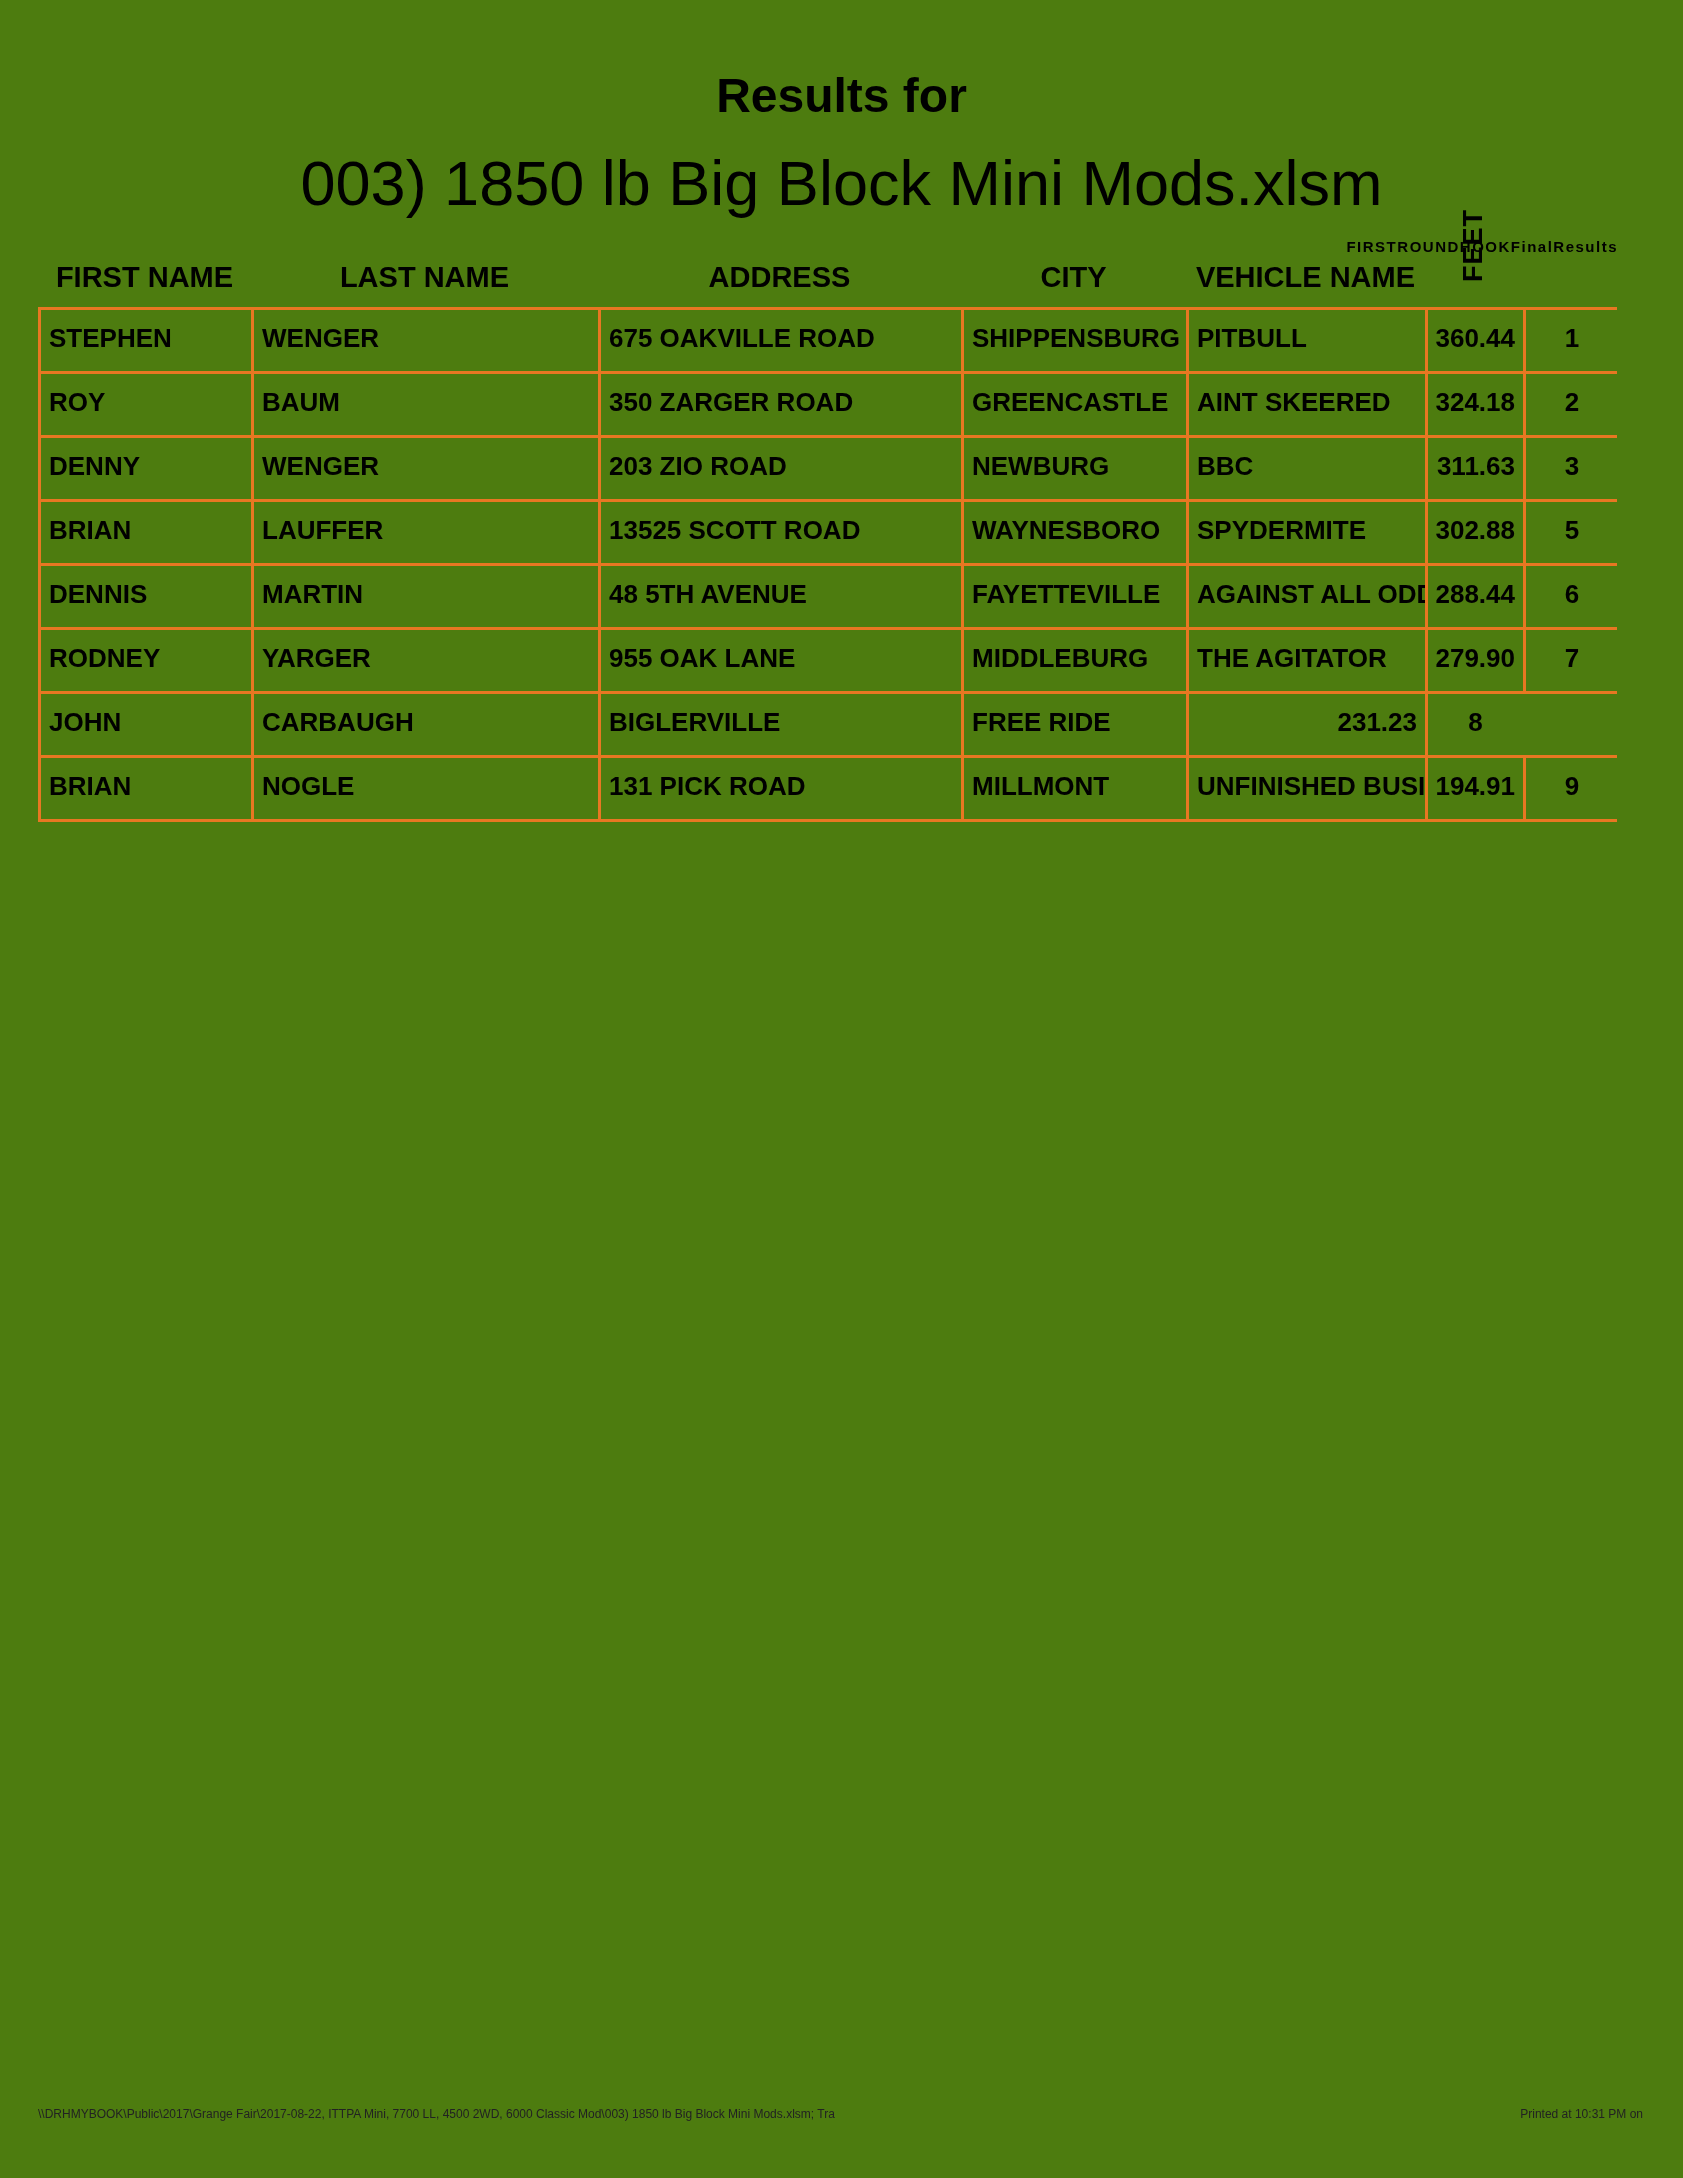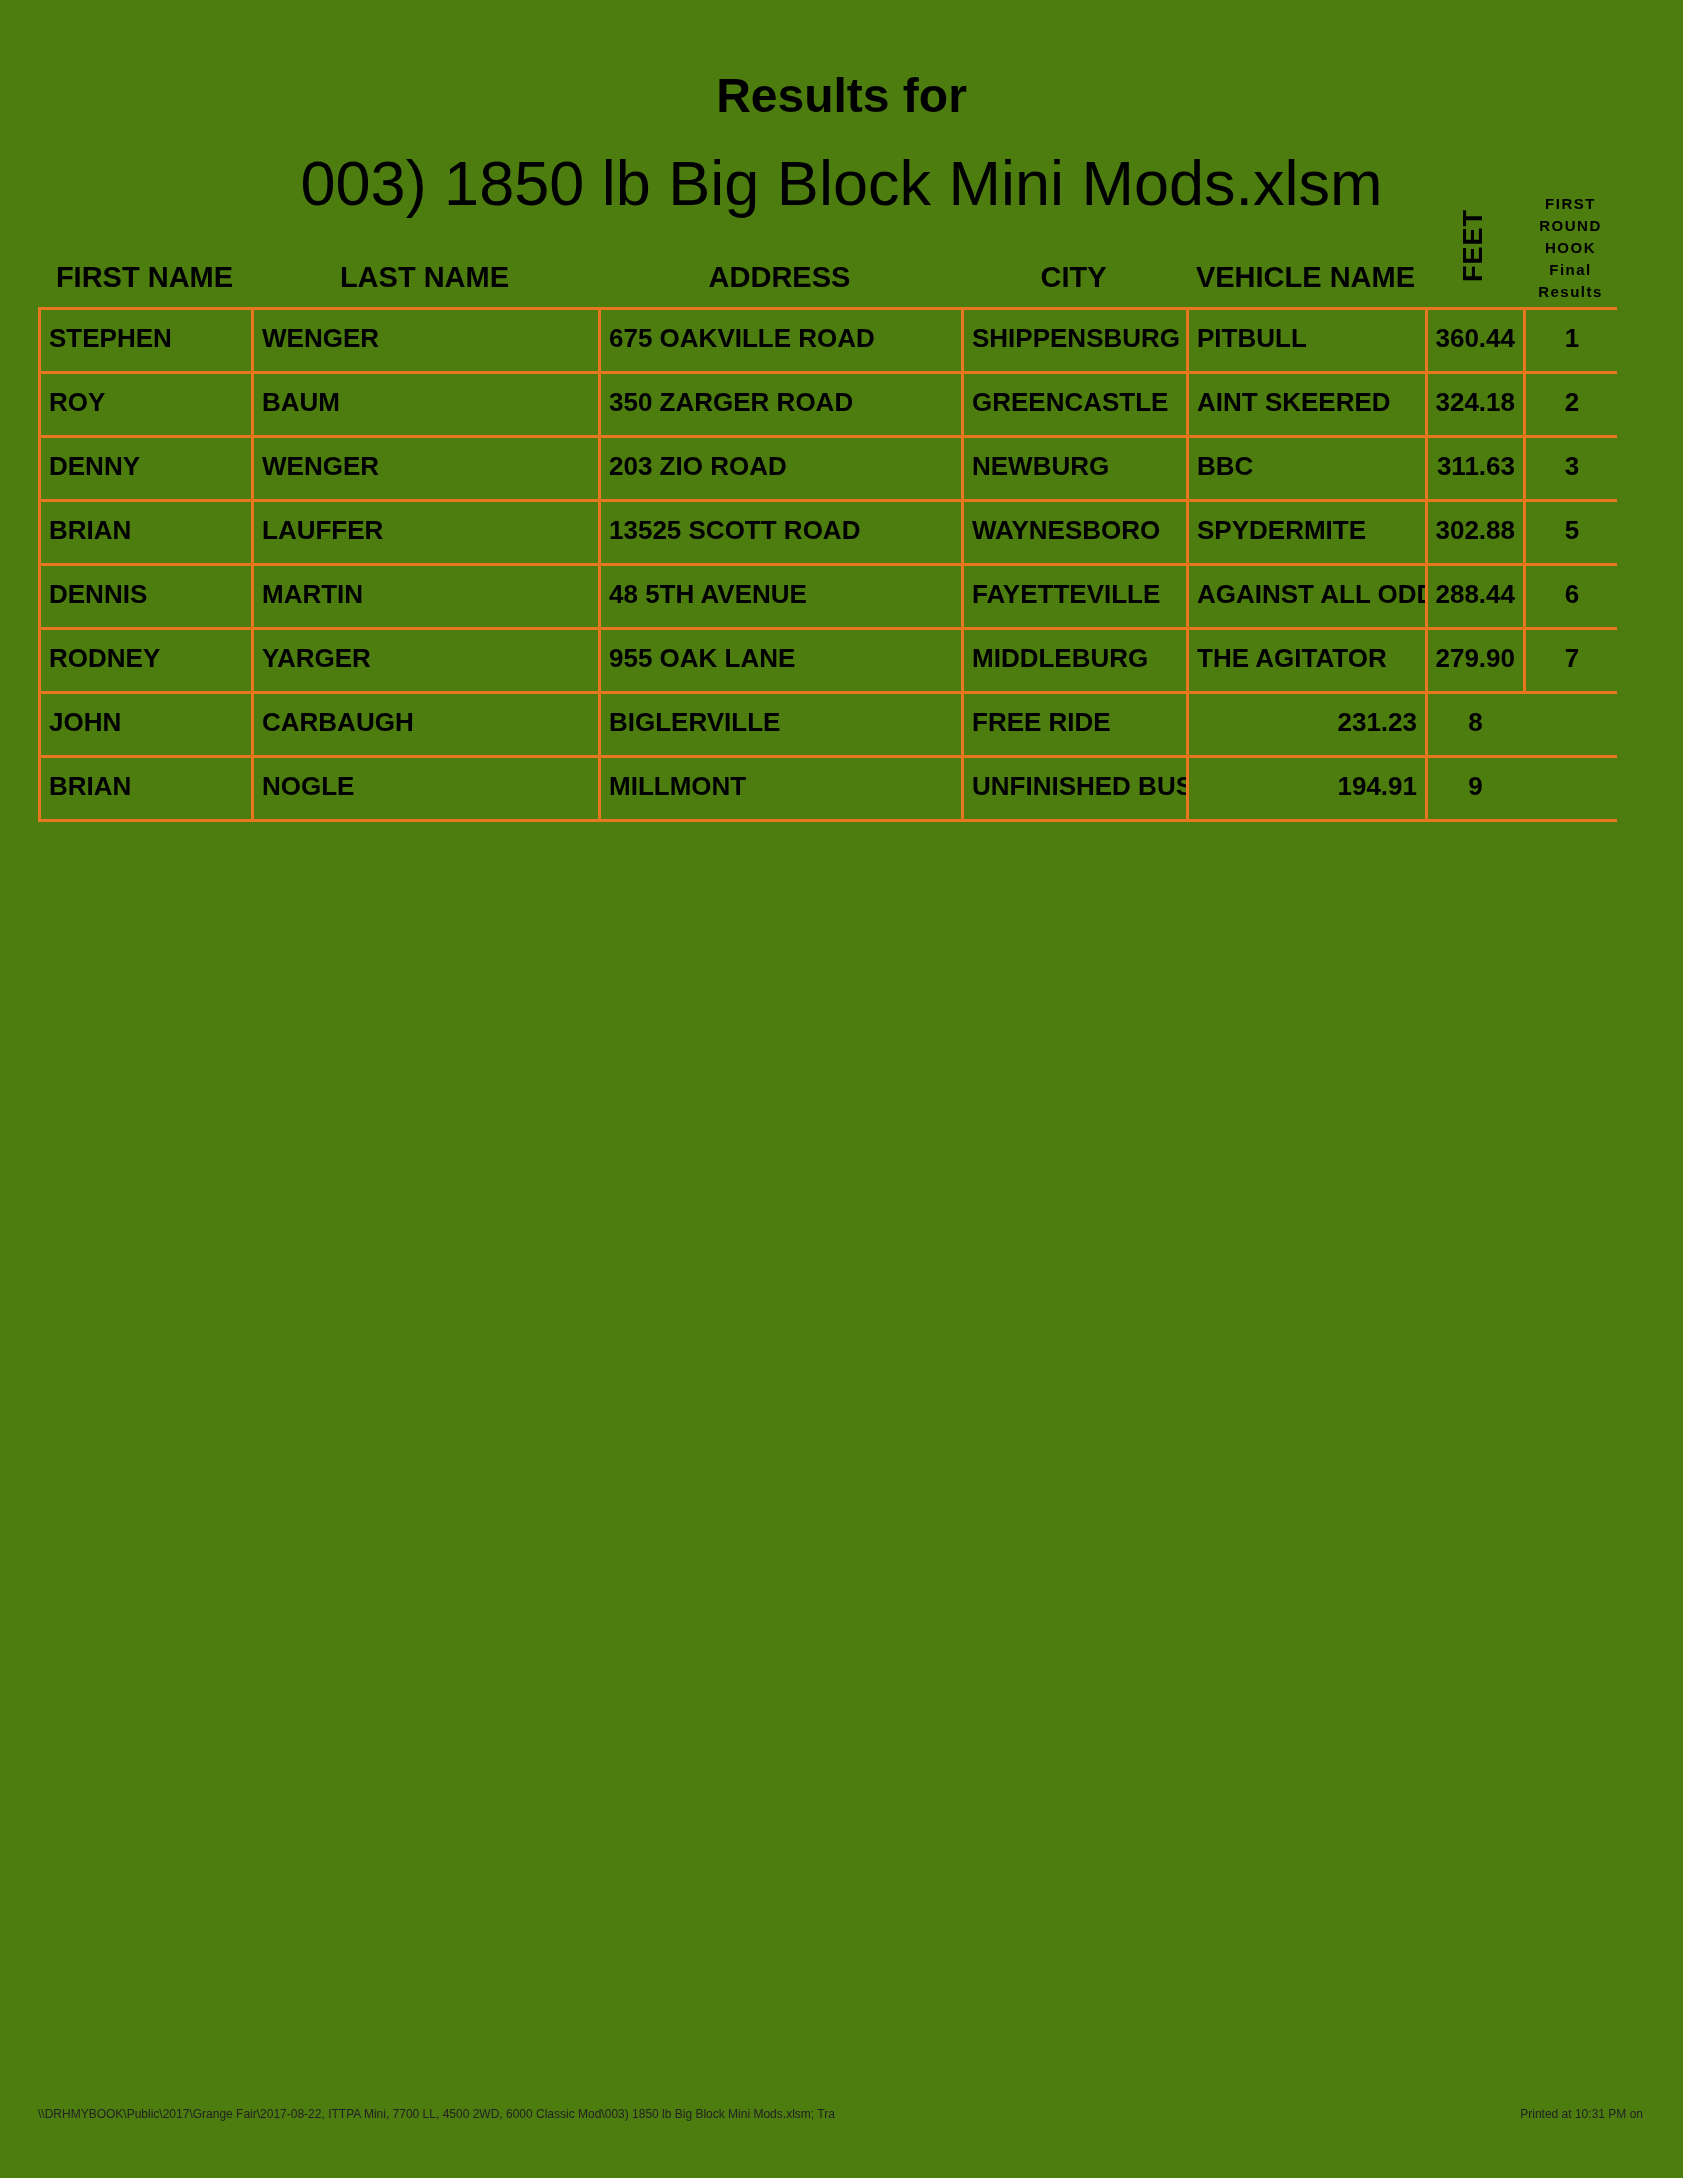--- a/index.html
+++ b/index.html
@@ -11,21 +11,21 @@
   .title2{position:absolute;top:150px;left:0;width:1683px;text-align:center;
           font-size:63px;font-weight:normal;line-height:1.05;}
 
   
   .hdrband{position:absolute;left:38px;top:190px;width:1579px;height:117px;
            display:grid;grid-template-columns:213px 347px 363px 225px 239px 98px 95px;}
   .hcell{display:flex;align-items:flex-end;justify-content:center;
          font-size:29px;font-weight:bold;padding-bottom:13px;white-space:nowrap;}
   .hfeet{display:flex;align-items:center;justify-content:center;padding-bottom:6px;}
   .hfeet span{transform:rotate(-90deg);font-size:27px;font-weight:bold;letter-spacing:1px;}
-  .hplace{display:flex;flex-direction:column;align-items:center;justify-content:flex-end;
+  .hplace{display:flex;flex-direction:row;align-items:center;justify-content:flex-end;
           padding-bottom:4px;font-size:15px;font-weight:bold;letter-spacing:1.5px;
           line-height:22px;text-align:center;}
 
   
   .tbl{position:absolute;left:38px;top:307px;width:1579px;border-top:3px solid var(--bd);}
   .trow{display:grid;grid-template-columns:213px 347px 363px 225px 239px 98px 95px;
         height:61px;border-bottom:3px solid var(--bd);}
   .tcell{border-left:3px solid var(--bd);display:flex;align-items:center;
          font-size:26px;font-weight:bold;white-space:nowrap;overflow:hidden;
          padding:0 0 4px 8px;}
@@ -122,20 +122,21 @@
         <div class="tcell">JOHN</div>
         <div class="tcell">CARBAUGH</div>
         <div class="tcell">BIGLERVILLE</div>
         <div class="tcell">FREE RIDE</div>
         <div class="tcell num">231.23</div>
         <div class="tcell ctr">8</div>
       </div>
       <div class="trow">
         <div class="tcell">BRIAN</div>
         <div class="tcell">NOGLE</div>
+        <div class="tcell">131 PICK ROAD</div>
         <div class="tcell">MILLMONT</div>
         <div class="tcell">UNFINISHED BUSINESS</div>
         <div class="tcell num">194.91</div>
         <div class="tcell ctr">9</div>
       </div>
     </div>
 
   <div class="footer-left">\\DRHMYBOOK\Public\2017\Grange Fair\2017-08-22, ITTPA Mini, 7700 LL, 4500 2WD, 6000 Classic Mod\003) 1850 lb Big Block Mini Mods.xlsm;  Tra</div>
   <div class="footer-right">Printed at 10:31 PM on</div>
 

